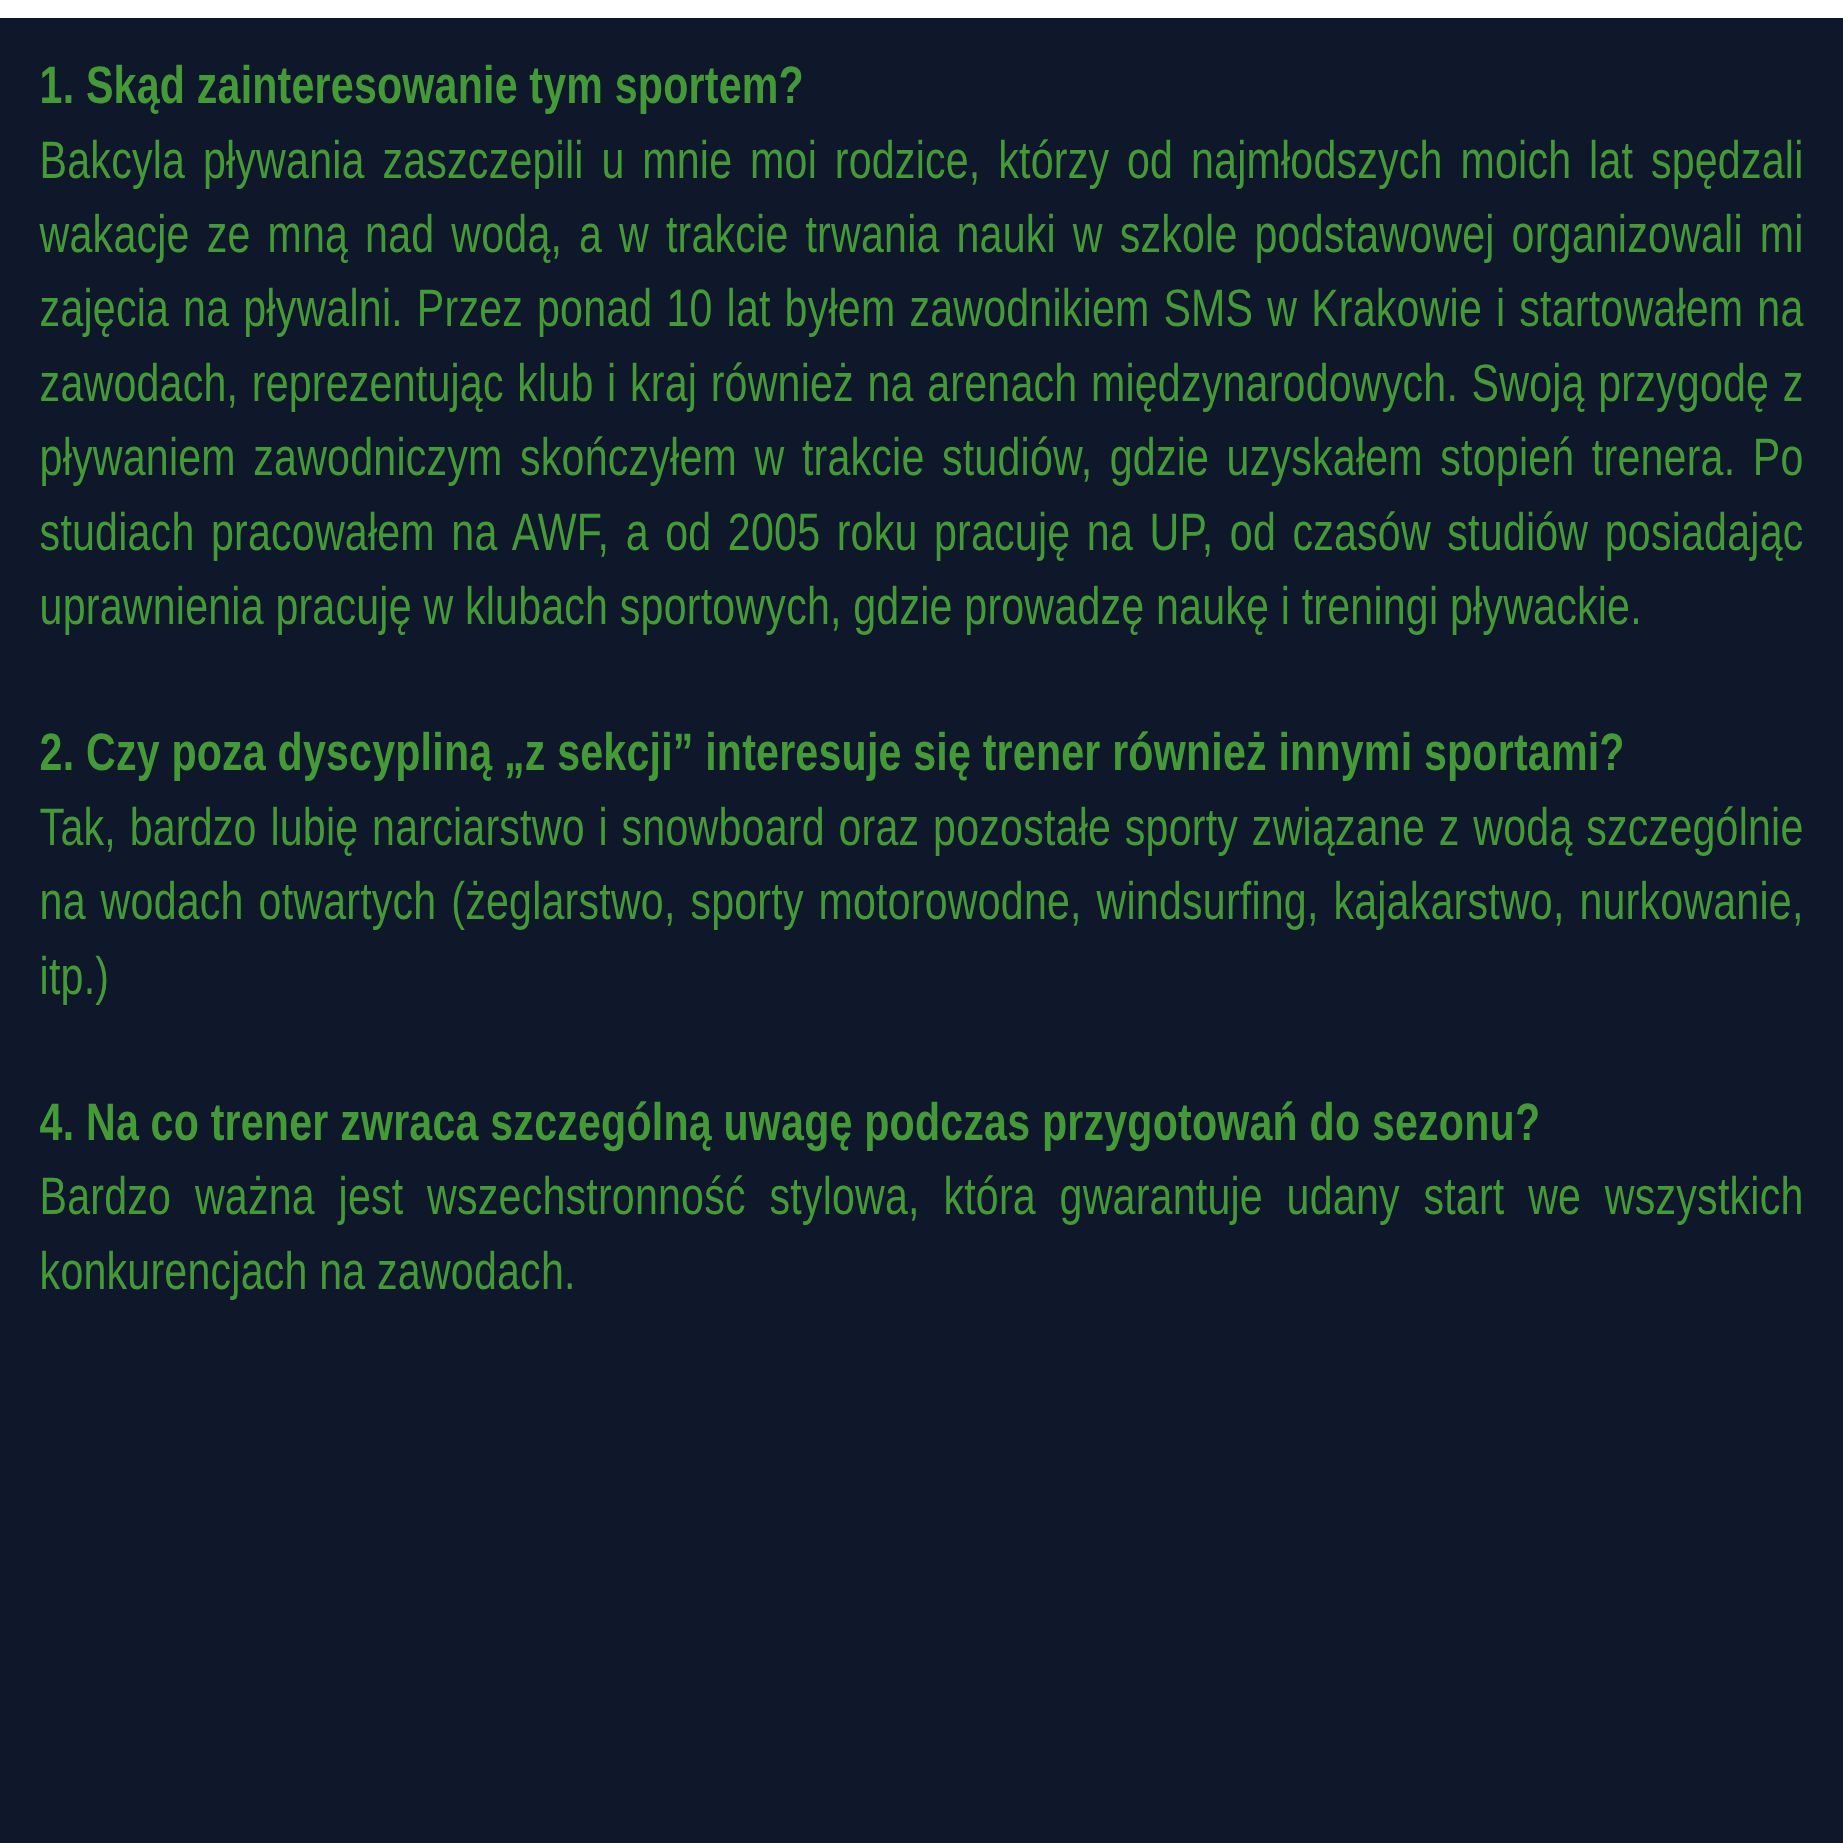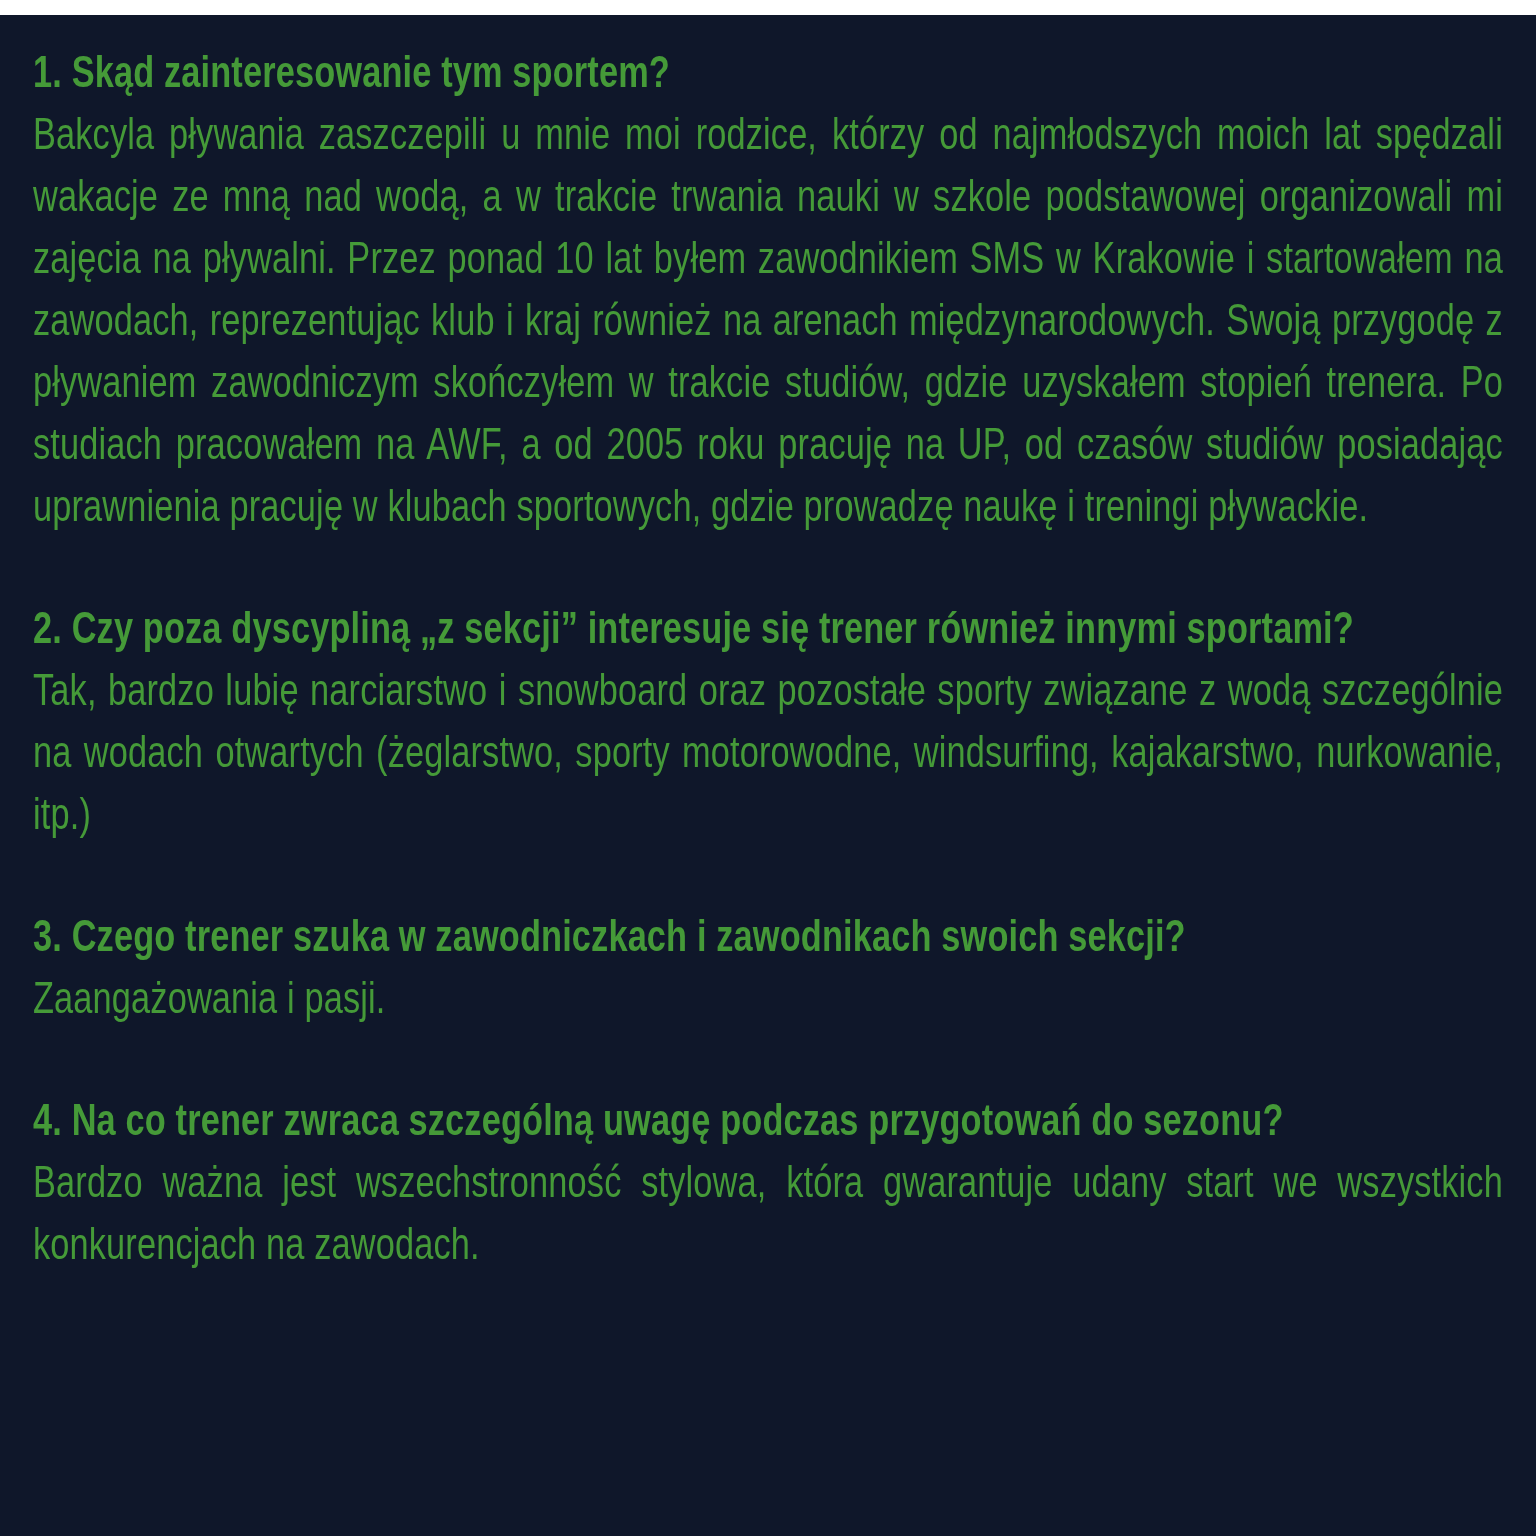--- a/index.html
+++ b/index.html
@@ -55,24 +55,20 @@
   <section class="qa-section">
     <h2 class="question condensed">1. Skąd zainteresowanie tym sportem?</h2>
     <p class="answer condensed">Bakcyla pływania zaszczepili u mnie moi rodzice, którzy od najmłodszych moich lat spędzali wakacje ze mną nad wodą, a w trakcie trwania nauki w szkole podstawowej organizowali mi zajęcia na pływalni. Przez ponad 10 lat byłem zawodnikiem SMS w Krakowie i startowałem na zawodach, reprezentując klub i kraj również na arenach międzynarodowych. Swoją przygodę z pływaniem zawodniczym skończyłem w trakcie studiów, gdzie uzyskałem stopień trenera. Po studiach pracowałem na AWF, a od 2005 roku pracuję na UP, od czasów studiów posiadając uprawnienia pracuję w klubach sportowych, gdzie prowadzę naukę i treningi pływackie.</p>
   </section>
 
   <section class="qa-section">
     <h2 class="question condensed">2. Czy poza dyscypliną „z sekcji” interesuje się trener również innymi sportami?</h2>
     <p class="answer condensed">Tak, bardzo lubię narciarstwo i snowboard oraz pozostałe sporty związane z wodą szczególnie na wodach otwartych (żeglarstwo, sporty motorowodne, windsurfing, kajakarstwo, nurkowanie, itp.)</p>
   </section>
 
-  <section class="qa-section">
-    <h2 class="question condensed">3. Czego trener szuka w zawodniczkach i zawodnikach swoich sekcji?</h2>
-    <p class="answer condensed">Zaangażowania i pasji.</p>
-  </section>
 
   <section class="qa-section">
     <h2 class="question condensed">4. Na co trener zwraca szczególną uwagę podczas przygotowań do sezonu?</h2>
     <p class="answer condensed">Bardzo ważna jest wszechstronność stylowa, która gwarantuje udany start we wszystkich konkurencjach na zawodach.</p>
   </section>
 
 
 </div>
 
 </body></html>

